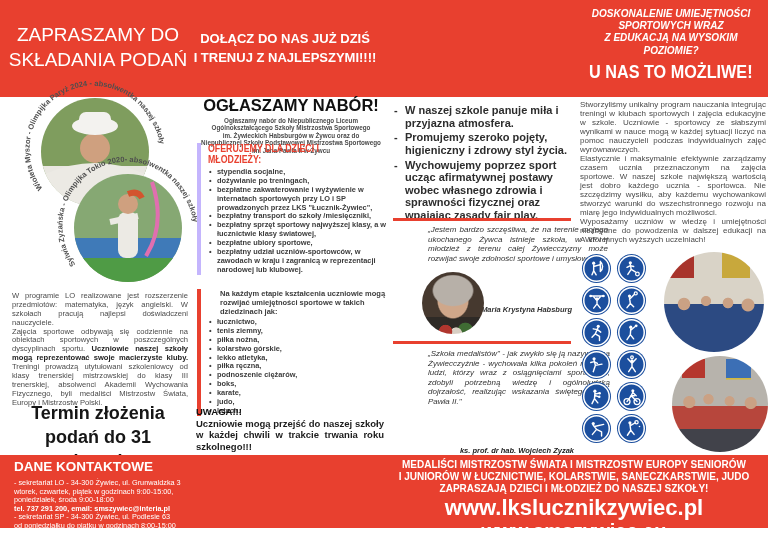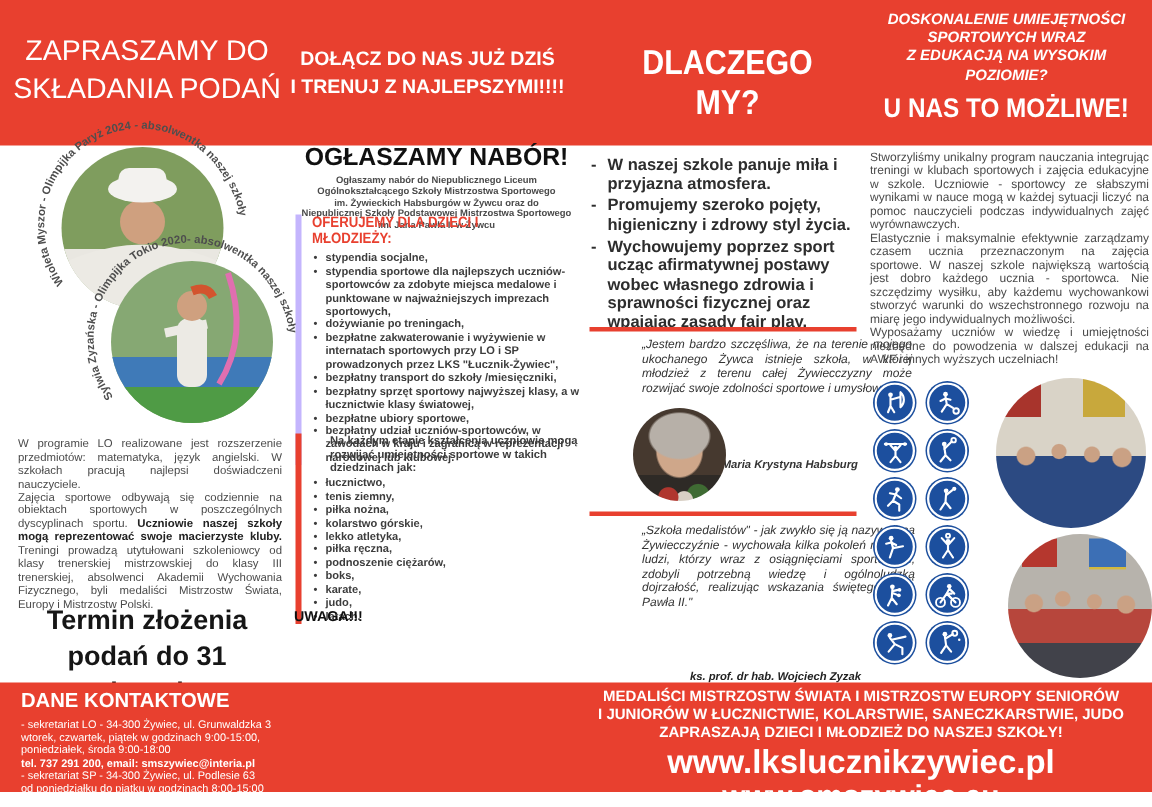--- a/index.html
+++ b/index.html
@@ -104,21 +104,20 @@
 </head>
 <body>
 
 <div class="page">
 
   <div class="abs band-top">
     <div class="abs t-left white center prelines">ZAPRASZAMY DO
 SKŁADANIA PODAŃ</div>
     <div class="abs t-mid white center prelines">DOŁĄCZ DO NAS JUŻ DZIŚ
 I TRENUJ Z NAJLEPSZYMI!!!!</div>
-    <div class="abs t-why white center"><span class="cond">DLACZEGO MY?</span></div>
     <div class="abs t-rsub white center prelines">DOSKONALENIE UMIEJĘTNOŚCI
 SPORTOWYCH WRAZ
 Z EDUKACJĄ NA WYSOKIM
 POZIOMIE?</div>
     <div class="abs t-rmain white center"><span class="cond2">U NAS TO MOŻLIWE!</span></div>
   </div>
 
   <svg class="abs" style="left:15px;top:74px;" width="160" height="146" viewBox="0 0 160 146">
     <defs>
       <path id="cap1" d="M 27.5 114.5 A 64 64 0 1 1 132.5 41.5 A 64 64 0 1 1 27.5 114.5"></path>
@@ -173,21 +172,20 @@
   <div class="abs m-sub center prelines">Ogłaszamy nabór do Niepublicznego Liceum
 Ogólnokształcącego Szkoły Mistrzostwa Sportowego
 im. Żywieckich Habsburgów w Żywcu oraz do
 Niepublicznej Szkoły Podstawowej Mistrzostwa Sportowego
 im. Jana Pawła II w Żywcu</div>
 
   <div class="abs m-offer">
     <p class="m-offer-title"><span class="cond" style="transform-origin:left;">OFERUJEMY DLA DZIECI I MŁODZIEŻY:</span></p>
     <ul class="m-list">
       <li>stypendia socjalne,</li>
-      <li>stypendia sportowe dla najlepszych uczniów-sportowców za zdobyte miejsca medalowe i punktowane w najważniejszych imprezach sportowych,</li>
       <li>dożywianie po treningach,</li>
       <li>bezpłatne zakwaterowanie i wyżywienie w internatach sportowych przy LO i SP prowadzonych przez LKS "Łucznik-Żywiec",</li>
       <li>bezpłatny transport do szkoły /miesięczniki,</li>
       <li>bezpłatny sprzęt sportowy najwyższej klasy, a w łucznictwie klasy światowej,</li>
       <li>bezpłatne ubiory sportowe,</li>
       <li>bezpłatny udział uczniów-sportowców, w zawodach w kraju i zagranicą w reprezentacji narodowej lub klubowej.</li>
     </ul>
   </div>
 
   <div class="abs m-stages">
@@ -202,20 +200,21 @@
       <li>podnoszenie ciężarów,</li>
       <li>boks,</li>
       <li>karate,</li>
       <li>judo,</li>
       <li>latach.</li>
     </ul>
   </div>
 
   <div class="abs m-uwaga">
     <p class="m-uwaga-title">UWAGA!!!</p>
+    <p class="m-uwaga-text justify">Uczniowie mogą przejść do naszej szkoły w każdej chwili w trakcie trwania roku szkolnego!!!</p>
   </div>
 
   <ul class="abs why-list">
     <li>W naszej szkole panuje miła i przyjazna atmosfera.</li>
     <li>Promujemy szeroko pojęty, higieniczny i zdrowy styl życia.</li>
     <li>Wychowujemy poprzez sport ucząc afirmatywnej postawy wobec własnego zdrowia i sprawności fizycznej oraz wpajając zasady fair play.</li>
   </ul>
 
   <div class="abs rule" style="left:393px;top:218px;width:178px;"></div>
 

